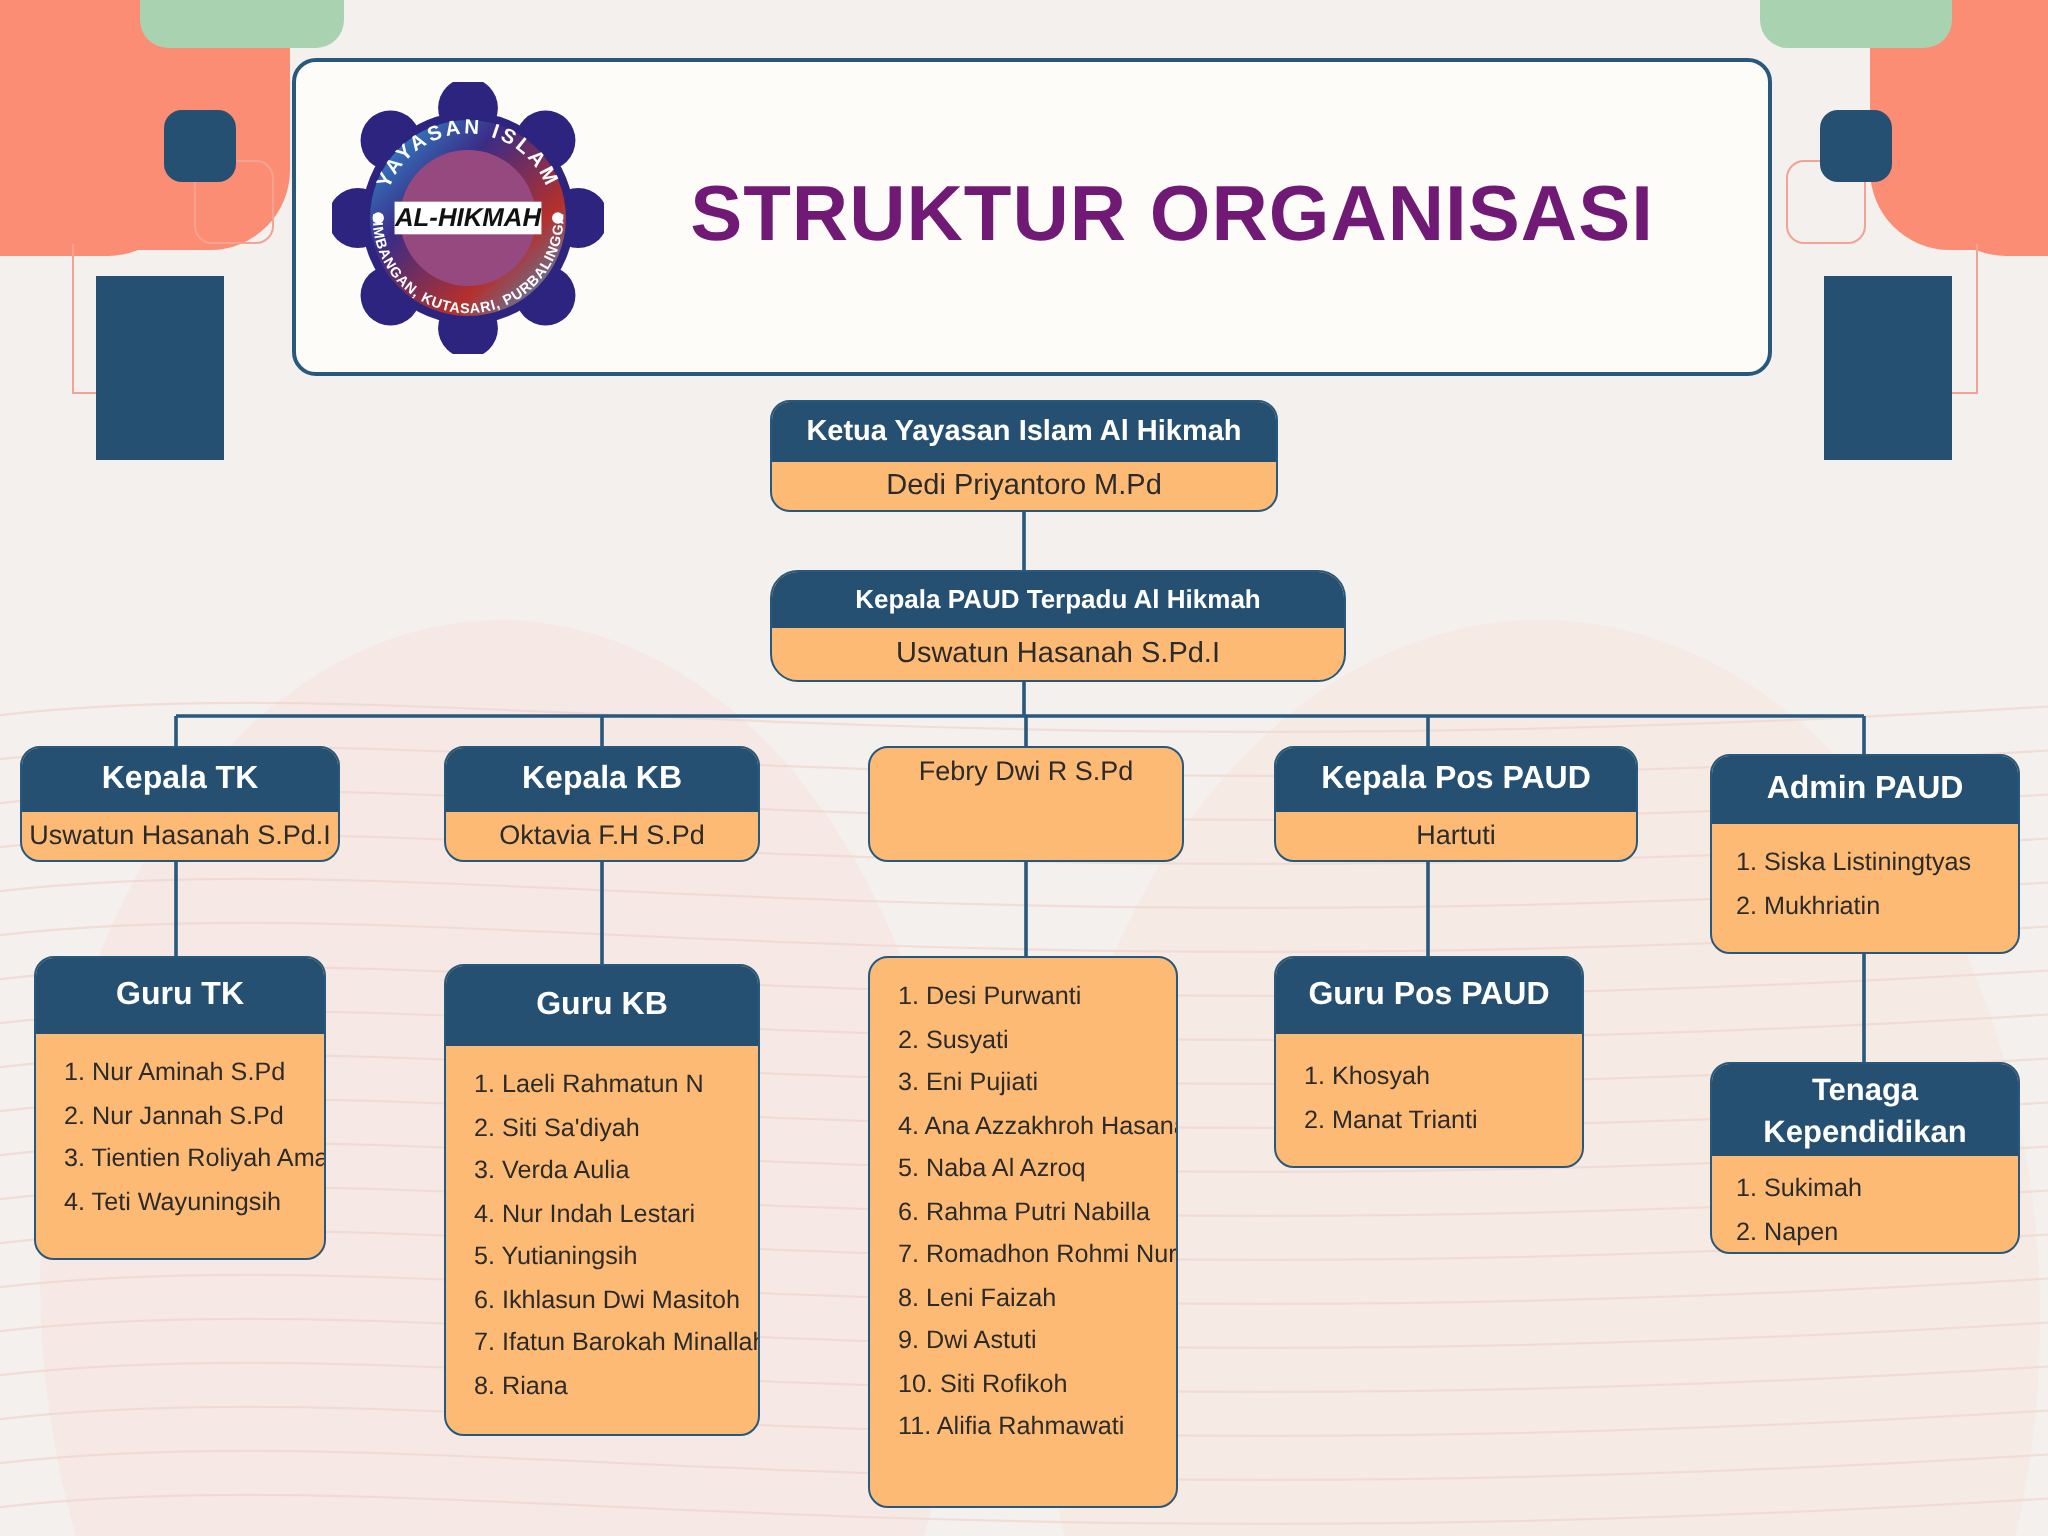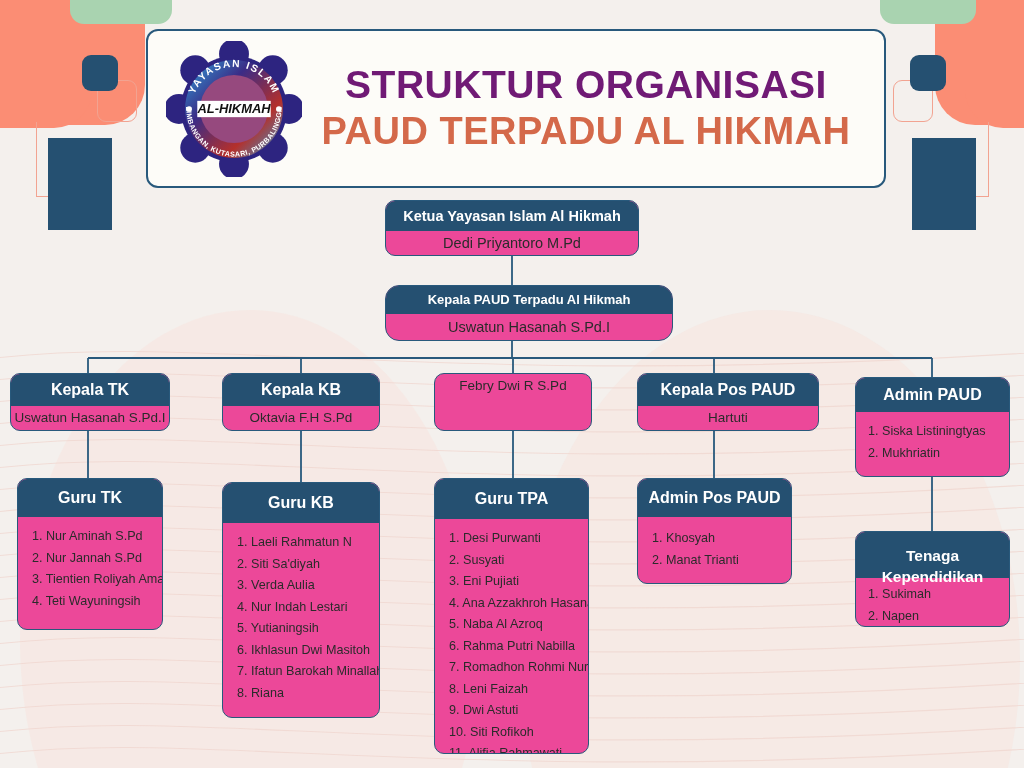--- a/index.html
+++ b/index.html
@@ -45,21 +45,21 @@
     font-size:38px;font-weight:800;letter-spacing:.5px;color:#d4694a;
     line-height:1.12;margin-top:4px;white-space:nowrap;
   }
 
   
   #connectors{position:absolute;inset:0;z-index:2;pointer-events:none;}
 
   
   .node{
     position:absolute;z-index:4;
-    background:#ec4899;
+    background:#fdba74;
     border:1.6px solid #28597c;
     border-radius:10px;
     overflow:hidden;
     box-sizing:border-box;
   }
   .node-head{
     background:#255071;color:#ffffff;
     font-weight:700;text-align:center;
     border-radius:8px 8px 0 0;
     box-sizing:border-box;
@@ -107,21 +107,21 @@
   #node-guru-pos{left:637px;top:478px;width:155px;height:106px;}
   #node-guru-pos .node-head{height:38px;line-height:38px;}
   #node-guru-pos .node-body{padding-top:14px;}
 
   #node-admin{left:855px;top:377px;width:155px;height:100px;}
   #node-admin .node-head{height:34px;line-height:34px;font-size:16px;}
   #node-admin .node-body{padding:12px 10px 10px 12px;font-size:12.6px;}
   #node-admin .node-body li{margin-bottom:7.5px;}
 
   #node-tenaga{left:855px;top:531px;width:155px;height:96px;}
-  #node-tenaga .node-head{height:46px;font-size:15.5px;line-height:21px;padding-top:13px;}
+  #node-tenaga .node-head{height:46px;font-size:15.5px;line-height:21px;padding-top:3px;}
   #node-tenaga .node-body{padding:9px 10px 8px 12px;font-size:12.6px;}
   #node-tenaga .node-body li{margin-bottom:7.5px;}
 </style>
 </head>
 <body>
 
 <svg id="bg-waves" viewBox="0 0 1024 768" preserveAspectRatio="none">
   <defs>
     <linearGradient id="blobg" x1="0" y1="0" x2="0" y2="1">
       <stop offset="0%" stop-color="#f9e2dc"></stop>
@@ -204,21 +204,20 @@
       </text>
       <text font-family="'Liberation Sans',sans-serif" font-size="10.5" font-weight="800" fill="#ffffff" letter-spacing="0.6">
         <textPath href="#arcBot" startOffset="50%" text-anchor="middle">LIMBANGAN, KUTASARI, PURBALINGGA</textPath>
       </text>
       <circle cx="34" cy="100" r="4.2" fill="#ffffff"></circle>
       <circle cx="166" cy="100" r="4.2" fill="#ffffff"></circle>
     </svg>
   </div>
   <div id="title-text">
     <div id="title-line1">STRUKTUR ORGANISASI</div>
-    <div id="title-line2">PAUD TERPADU AL HIKMAH</div>
   </div>
 </div>
 
 <svg id="connectors" viewBox="0 0 1024 768">
   <g stroke="#28597c" stroke-width="1.8" fill="none">
 
     <path d="M512 256 L512 285"></path>
 
     <path d="M512 341 L512 358"></path>
     <path d="M88 358 L932 358"></path>
@@ -288,40 +287,39 @@
         <li>4. Nur Indah Lestari</li>
         <li>5. Yutianingsih</li>
         <li>6. Ikhlasun Dwi Masitoh</li>
         <li>7. Ifatun Barokah Minallah</li>
         <li>8. Riana</li>
       </ol>
   </div>
 </div>
 
 <div class="node lvl3" id="node-guru-tpa">
-  <div class="node-head">Guru TPA</div>
   <div class="node-body">
     <ol>
         <li>1. Desi Purwanti</li>
         <li>2. Susyati</li>
         <li>3. Eni Pujiati</li>
         <li>4. Ana Azzakhroh Hasanah</li>
         <li>5. Naba Al Azroq</li>
         <li>6. Rahma Putri Nabilla</li>
         <li>7. Romadhon Rohmi Nur I</li>
         <li>8. Leni Faizah</li>
         <li>9. Dwi Astuti</li>
         <li>10. Siti Rofikoh</li>
         <li>11. Alifia Rahmawati</li>
       </ol>
   </div>
 </div>
 
 <div class="node lvl3" id="node-guru-pos">
-  <div class="node-head">Admin Pos PAUD</div>
+  <div class="node-head">Guru Pos PAUD</div>
   <div class="node-body">
     <ol>
         <li>1. Khosyah</li>
         <li>2. Manat Trianti</li>
       </ol>
   </div>
 </div>
 
 <div class="node" id="node-admin">
   <div class="node-head">Admin PAUD</div>

